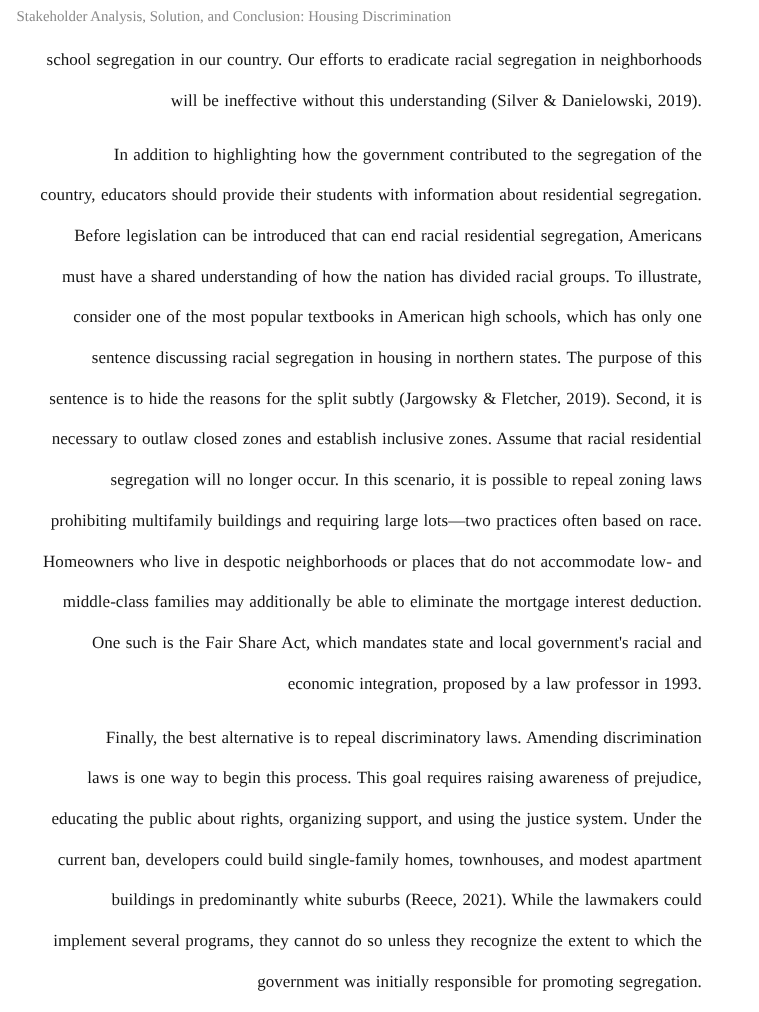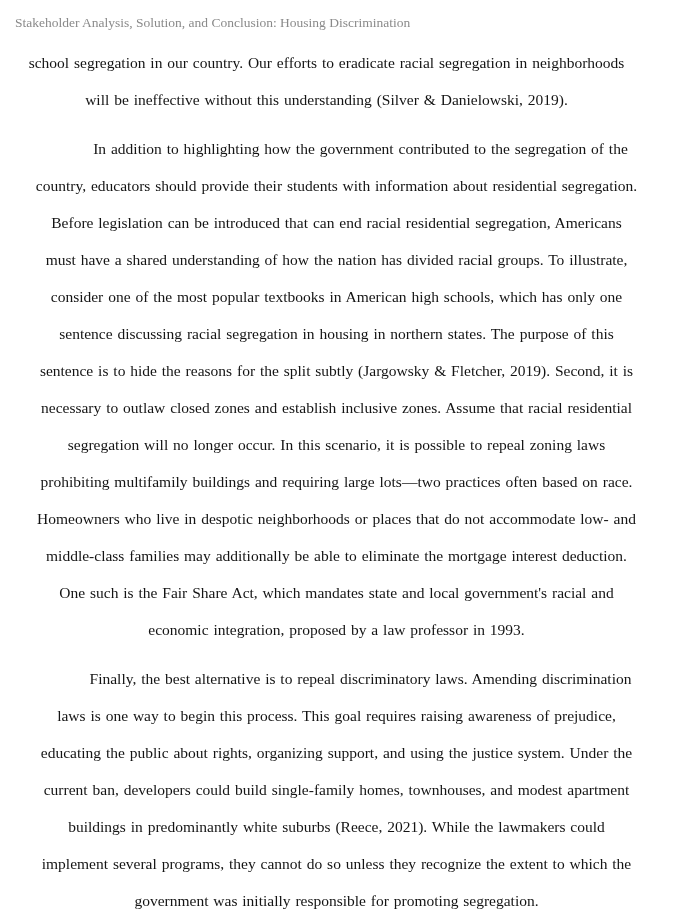--- a/index.html
+++ b/index.html
@@ -11,38 +11,38 @@
     width: 690px;
     height: 920px;
     overflow: hidden;
     font-family: "Liberation Serif", "DejaVu Serif", serif;
     color: #1a1a1a;
   }
   .page {
     box-sizing: border-box;
     width: 690px;
     height: 920px;
-    padding: 14px 52px 0 15px;
+    padding: 6px 52px 0 15px;
     background: #ffffff;
   }
   .running-head {
     font-size: 13.5px;
     line-height: 18px;
     color: #8a8a8a;
     margin: 0 0 12px 0;
     font-family: "Liberation Serif", "DejaVu Serif", serif;
   }
   .body-text {
     font-size: 15.5px;
     line-height: 37px;
     color: #141414;
   }
   .body-text p {
     margin: 0 0 12px 0;
-    text-align: center;
+    text-align: right;
     word-spacing: 1px;
   }
   .body-text p.indent {
     text-indent: 48px;
     margin-left: 20px;
   }
 </style>
 </head>
 <body>
 

